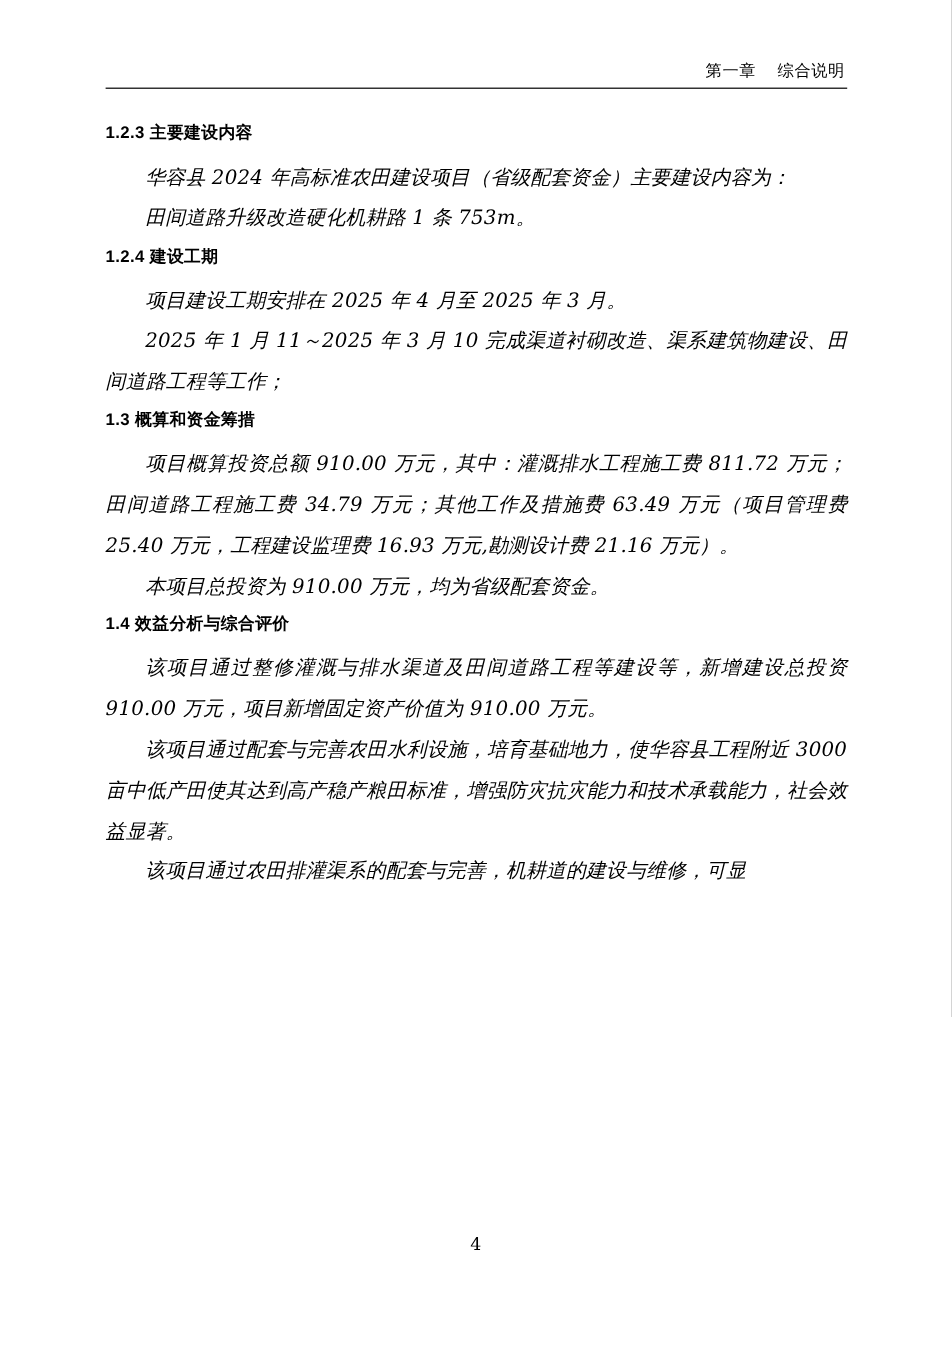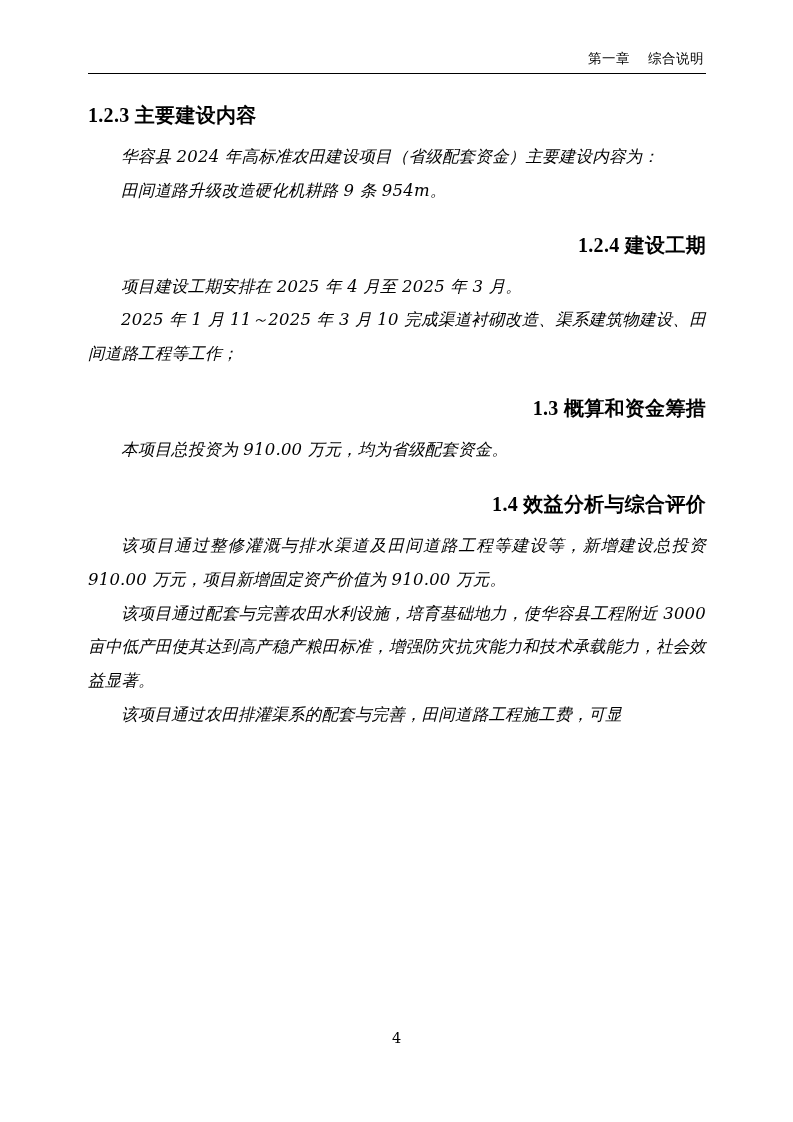--- a/index.html
+++ b/index.html
@@ -37,30 +37,29 @@
   }
   .header-chapter {
     margin-right: 18px;
   }
   .header-rule {
     border-top: 1px solid #000;
     width: 100%;
     margin-bottom: 26px;
   }
   h2.heading {
-    font-family: Liberation Serif, serif;
-    font-size: 20px;
+    font-family: Liberation Sans, sans-serif;
+    font-size: 14px;
     font-weight: bold;
     margin: 0 0 10px 0;
     line-height: 1.5;
     letter-spacing: 0.3px;
   }
   h2.heading.spaced-top {
-    margin-top: 22px;
-    text-align: right;
+    margin-top: 4px;
   }
   p.para {
     font-size: 16.5px;
     line-height: 2.05;
     margin: 0 0 0 0;
     text-align: justify;
     text-justify: inter-ideograph;
     text-indent: 2em;
     letter-spacing: 0.2px;
     font-style: italic;
@@ -86,37 +85,38 @@
 
     <div class="header-row">
       <span class="header-chapter">第一章</span>
       <span>综合说明</span>
     </div>
     <div class="header-rule"></div>
 
     <div class="block">
       <h2 class="heading">1.2.3 主要建设内容</h2>
       <p class="para">华容县 2024 年高标准农田建设项目（省级配套资金）主要建设内容为：</p>
-      <p class="para">田间道路升级改造硬化机耕路 9 条 954m。</p>
+      <p class="para">田间道路升级改造硬化机耕路 1 条 753m。</p>
     </div>
 
     <div class="block">
       <h2 class="heading spaced-top">1.2.4 建设工期</h2>
       <p class="para">项目建设工期安排在 2025 年 4 月至 2025 年 3 月。</p>
       <p class="para">2025 年 1 月 11～2025 年 3 月 10 完成渠道衬砌改造、渠系建筑物建设、田间道路工程等工作；</p>
     </div>
 
     <div class="block">
       <h2 class="heading spaced-top">1.3 概算和资金筹措</h2>
+      <p class="para">项目概算投资总额 910.00 万元，其中：灌溉排水工程施工费 811.72 万元；田间道路工程施工费 34.79 万元；其他工作及措施费 63.49 万元（项目管理费 25.40 万元，工程建设监理费 16.93 万元,勘测设计费 21.16 万元）。</p>
       <p class="para">本项目总投资为 910.00 万元，均为省级配套资金。</p>
     </div>
 
     <div class="block">
       <h2 class="heading spaced-top">1.4 效益分析与综合评价</h2>
       <p class="para">该项目通过整修灌溉与排水渠道及田间道路工程等建设等，新增建设总投资 910.00 万元，项目新增固定资产价值为 910.00 万元。</p>
       <p class="para">该项目通过配套与完善农田水利设施，培育基础地力，使华容县工程附近 3000 亩中低产田使其达到高产稳产粮田标准，增强防灾抗灾能力和技术承载能力，社会效益显著。</p>
-      <p class="para">该项目通过农田排灌渠系的配套与完善，田间道路工程施工费，可显</p>
+      <p class="para">该项目通过农田排灌渠系的配套与完善，机耕道的建设与维修，可显</p>
     </div>
 
   </div>
 
   <div class="pagenum">4</div>
 </div>
 
 </body></html>

